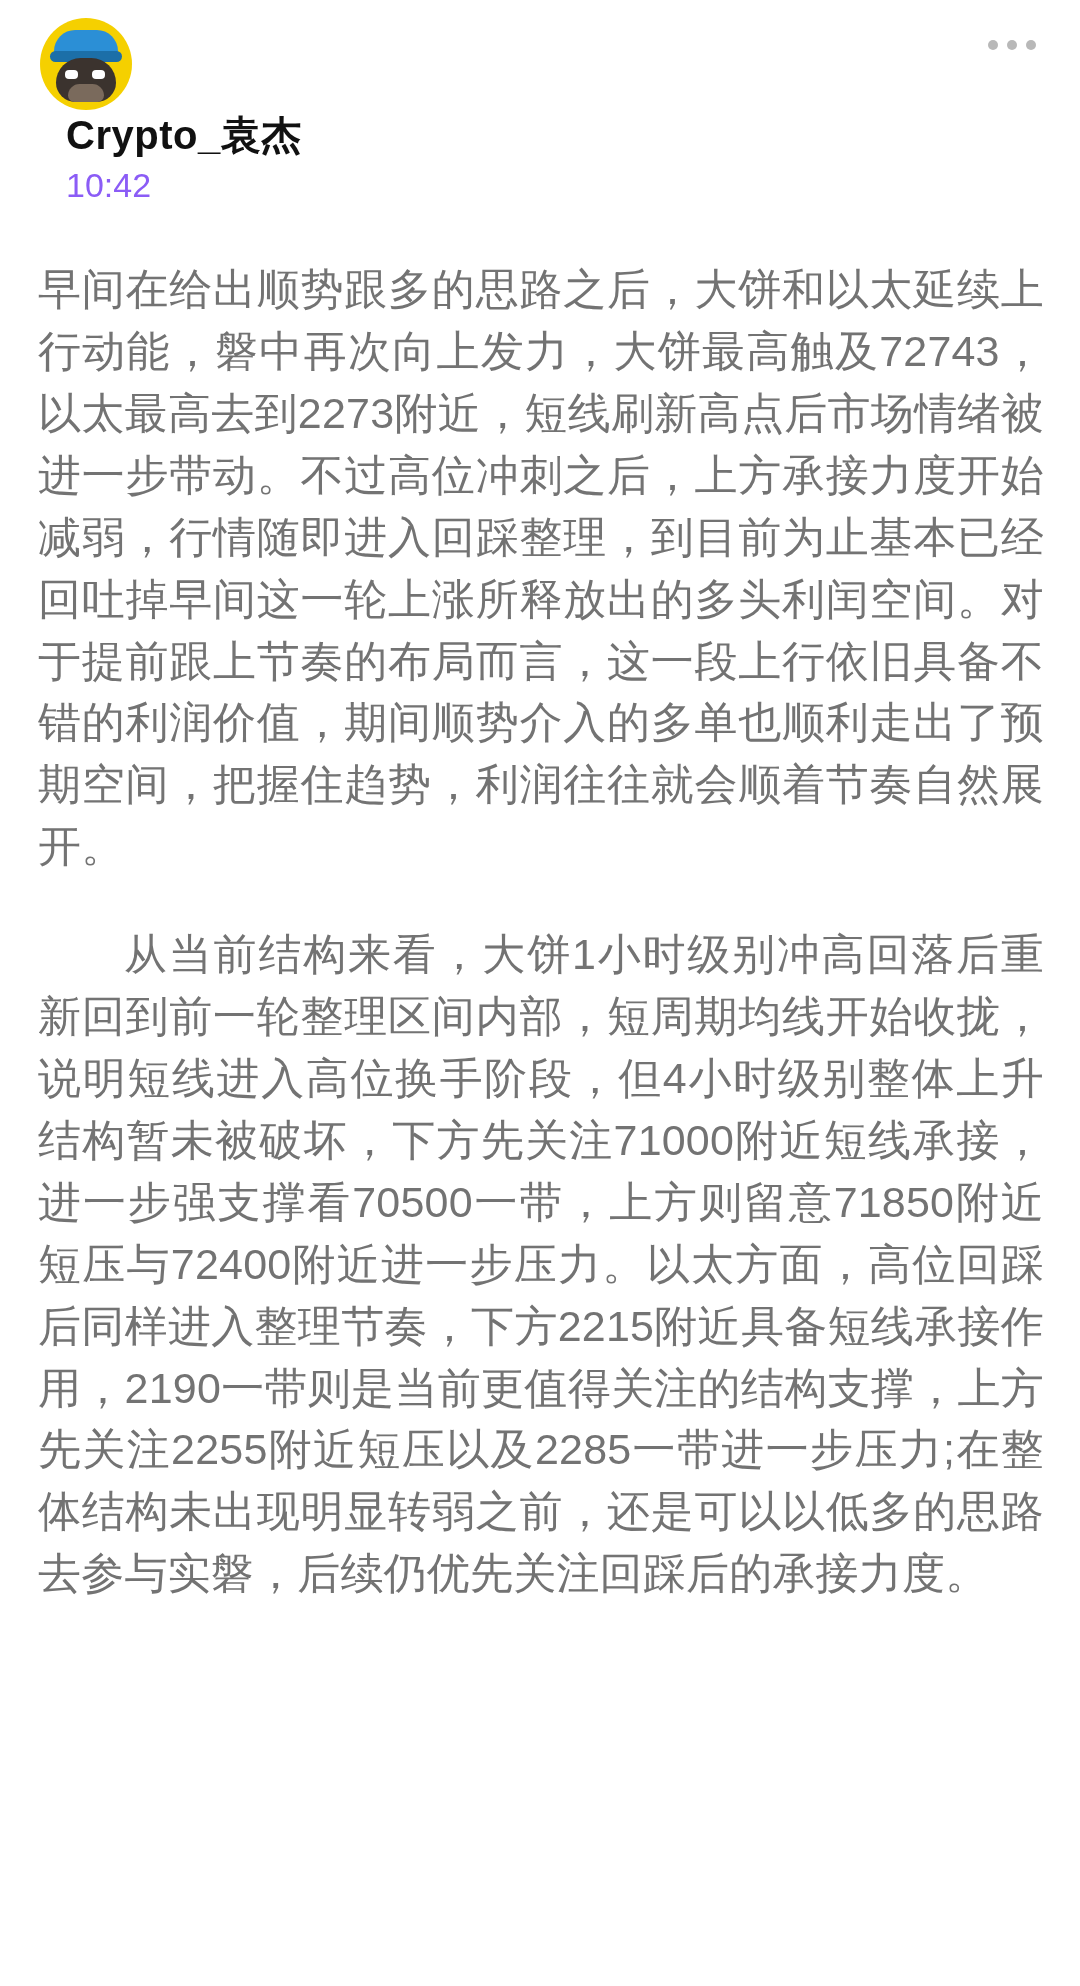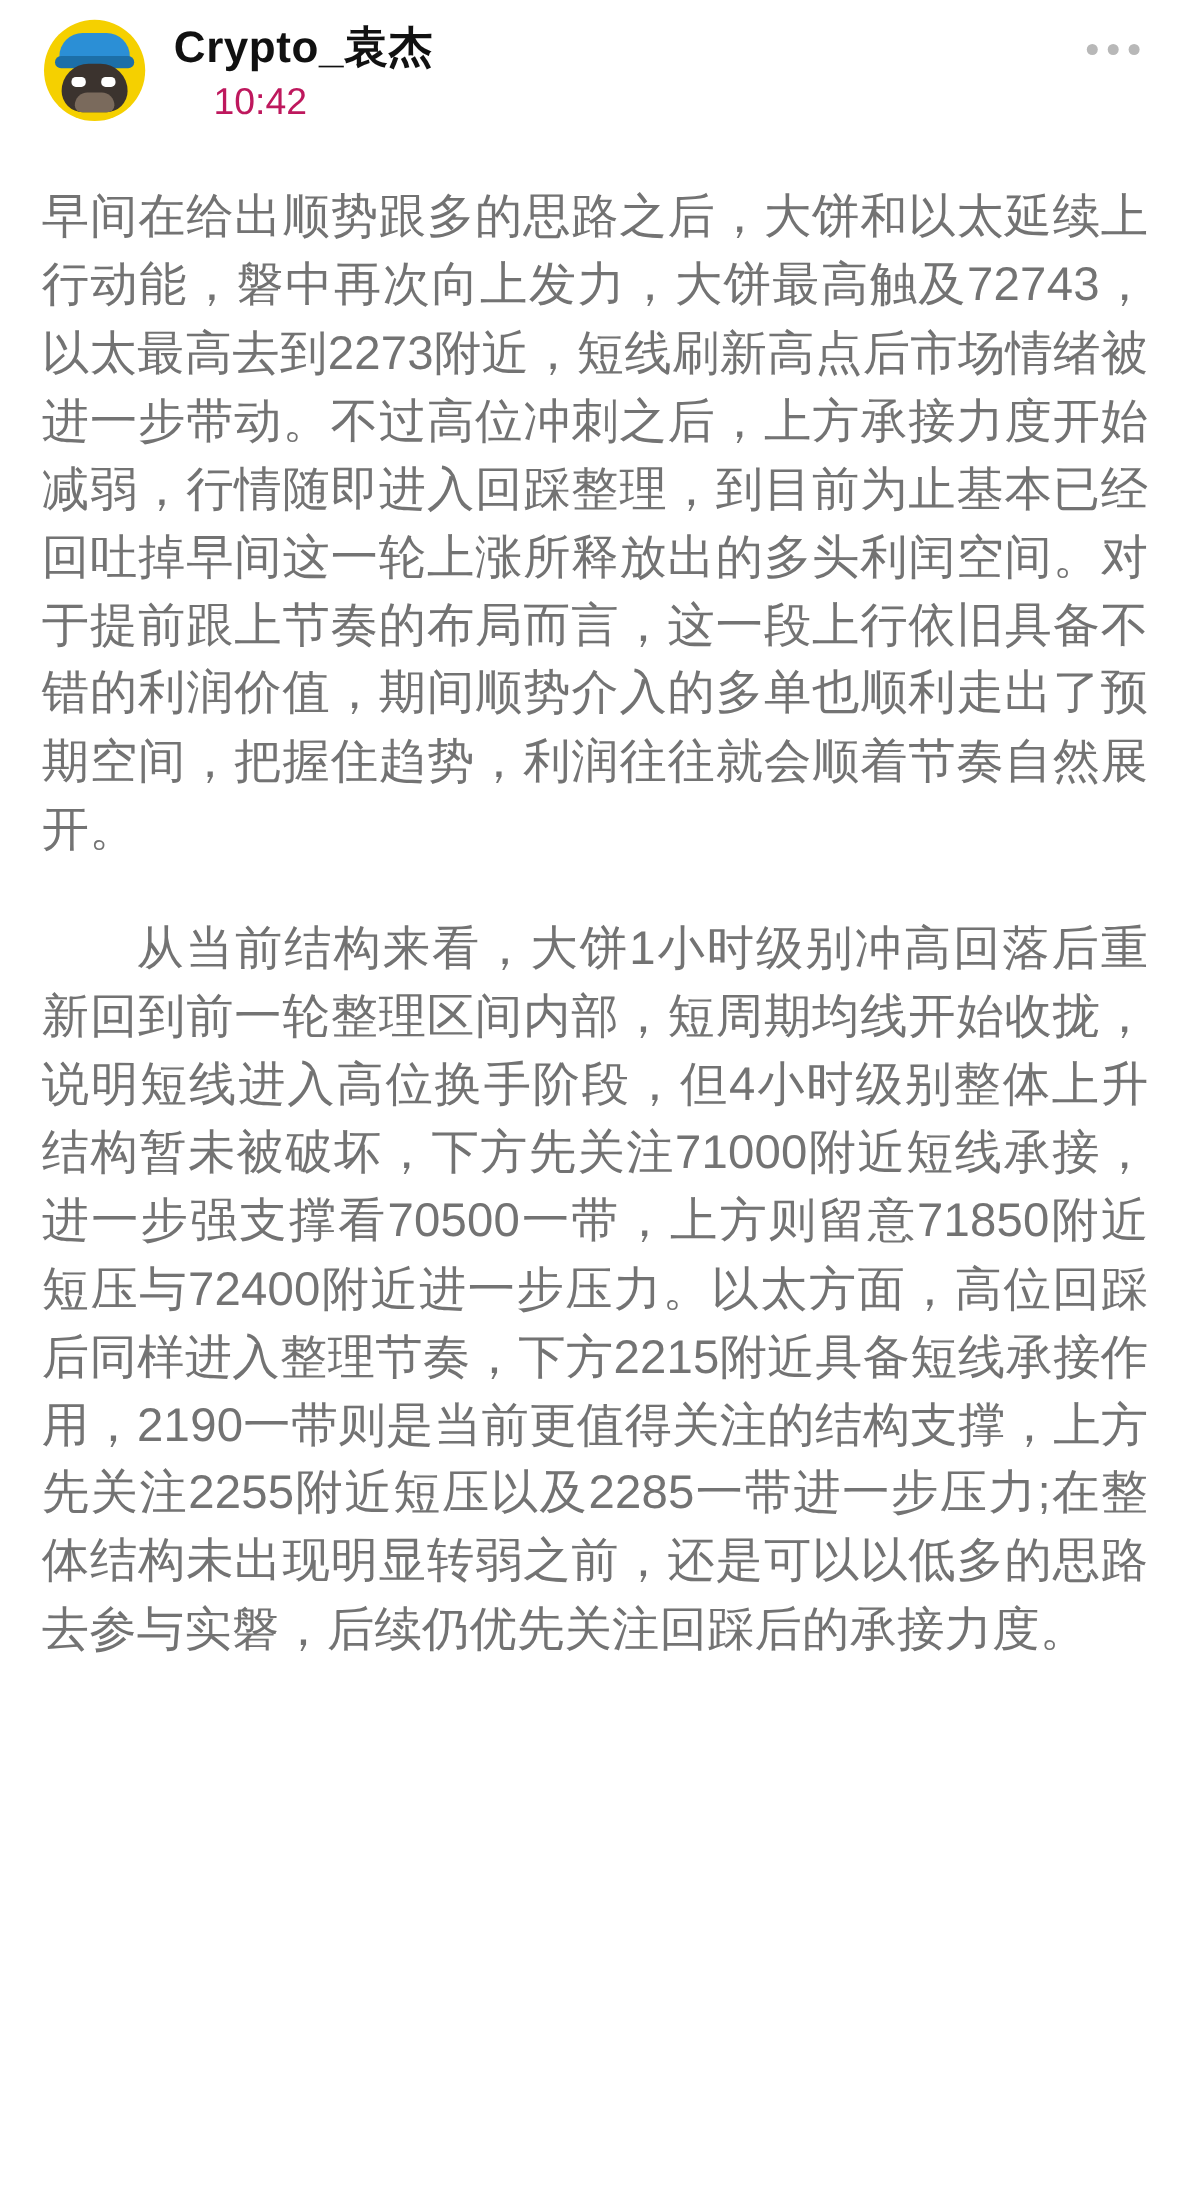--- a/index.html
+++ b/index.html
@@ -20,20 +20,21 @@
     box-sizing: border-box;
     padding: 0;
   }
 
   
   .post-header {
     display: flex;
     align-items: flex-start;
     padding: 18px 40px 0 40px;
     position: relative;
+    flex-direction: column;
   }
 
   .avatar {
     width: 92px;
     height: 92px;
     border-radius: 50%;
     background: #f5d000;
     flex: 0 0 auto;
     position: relative;
     overflow: hidden;
@@ -96,23 +97,22 @@
   .author-name {
     font-size: 40px;
     font-weight: 700;
     color: #111111;
     letter-spacing: 0.5px;
     line-height: 1.15;
   }
   .timestamp {
     margin-top: 8px;
     font-size: 34px;
-    color: #be185d;
+    color: #8b5cf6;
     line-height: 1.15;
-    margin-left: 36px;
   }
 
   .more-button {
     position: absolute;
     right: 44px;
     top: 40px;
     display: flex;
     gap: 9px;
     align-items: center;
     cursor: pointer;

